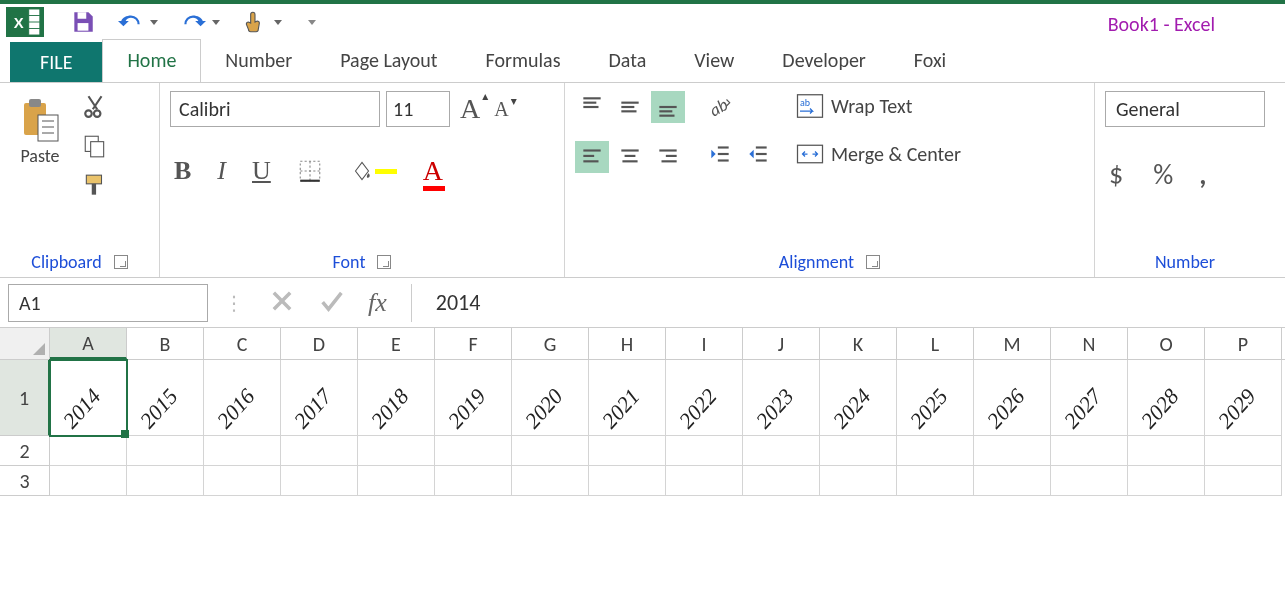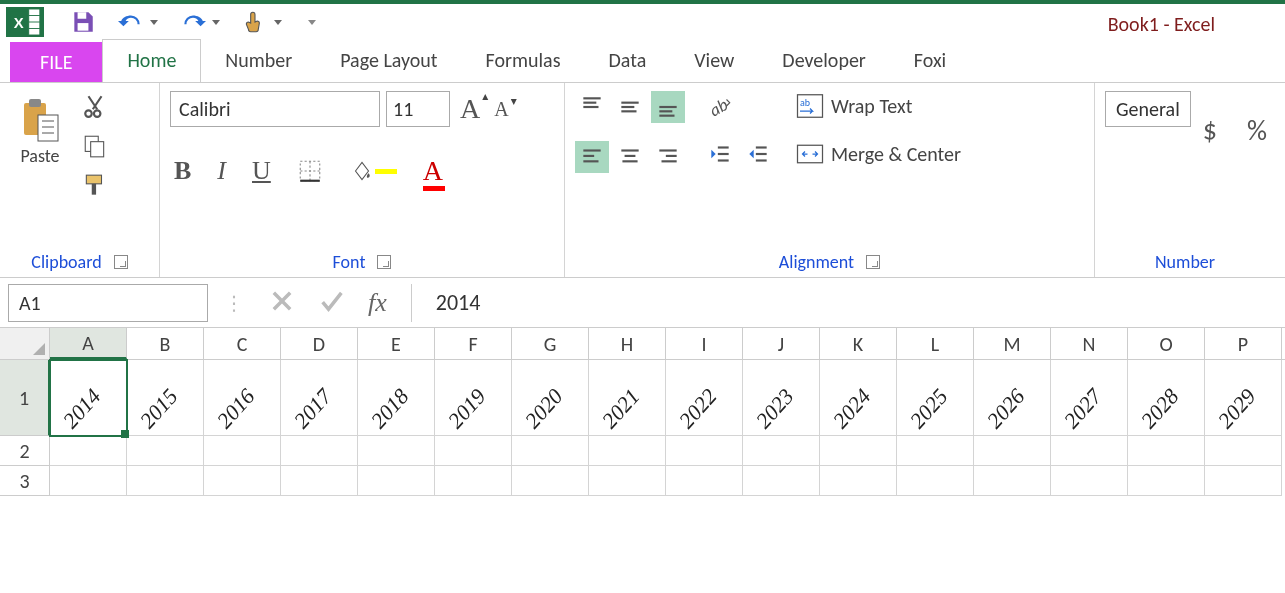--- a/index.html
+++ b/index.html
@@ -23,37 +23,37 @@
 }
 .titlebar .app-icon {
   width: 38px; height: 30px; background:#217346; display:flex; align-items:center; justify-content:center;
   color:#fff; font-weight:bold; position:relative;
 }
 .titlebar .app-icon svg { width: 30px; height: 26px;}
 .qat { display:flex; align-items:center; gap:14px; margin-left:22px;}
 .qat .btn { display:flex; align-items:center; gap:2px; padding:2px 4px; color:#666;}
 .qat .btn svg { width:26px; height:26px;}
 .qat .dd { width:0; height:0; border-left:4px solid transparent; border-right:4px solid transparent; border-top:5px solid #666; margin-left:4px;}
-.titlebar .title-text { position:absolute; right:70px; top:8px; font-size:20px; color:#7f1d1d;margin-left:12px;}
+.titlebar .title-text { position:absolute; right:70px; top:8px; font-size:20px; color:#a21caf;margin-left:12px;}
 .ribbon-tabs {
   height: 42px;
   display:flex;
   align-items:flex-end;
   padding-left: 10px;
   background:#fff;
 }
 .ribbon-tabs .tab {
   padding: 8px 24px 10px 24px;
   font-size: 20px;
   color:#444;
   cursor:pointer;
   position:relative;
 }
 .ribbon-tabs .tab.file {
-  background:#d946ef; color:#fff; padding:8px 30px;
+  background:#0f766e; color:#fff; padding:8px 30px;
   font-size:20px;
 }
 .ribbon-tabs .tab.active {
   border:1px solid #ccc; border-bottom:none; background:#fff;
   color:#217346;
 }
 .ribbon {
   border-top:1px solid #ccc;
   border-bottom:1px solid #ccc;
   background:#fff;
@@ -394,21 +394,21 @@
         </div>
       </div>
     </div>
     <div class="group-label">
         <span>Alignment</span>
         <span class="dlgicon"></span>
       </div>
   </div>
 
   <div class="group" style="width:180px;border-right:none">
-    <div class="group-body" style="flex-direction:row">
+    <div class="group-body" style="flex-direction:column">
       <div class="numfmt">
           <span>General</span>
         </div>
       <div class="num-row2">
         <div class="ctrl" style="gap:4px">
             <span>$</span>
             <span class="dd"></span>
           </div>
         <div class="ctrl">
             <span>%</span>

